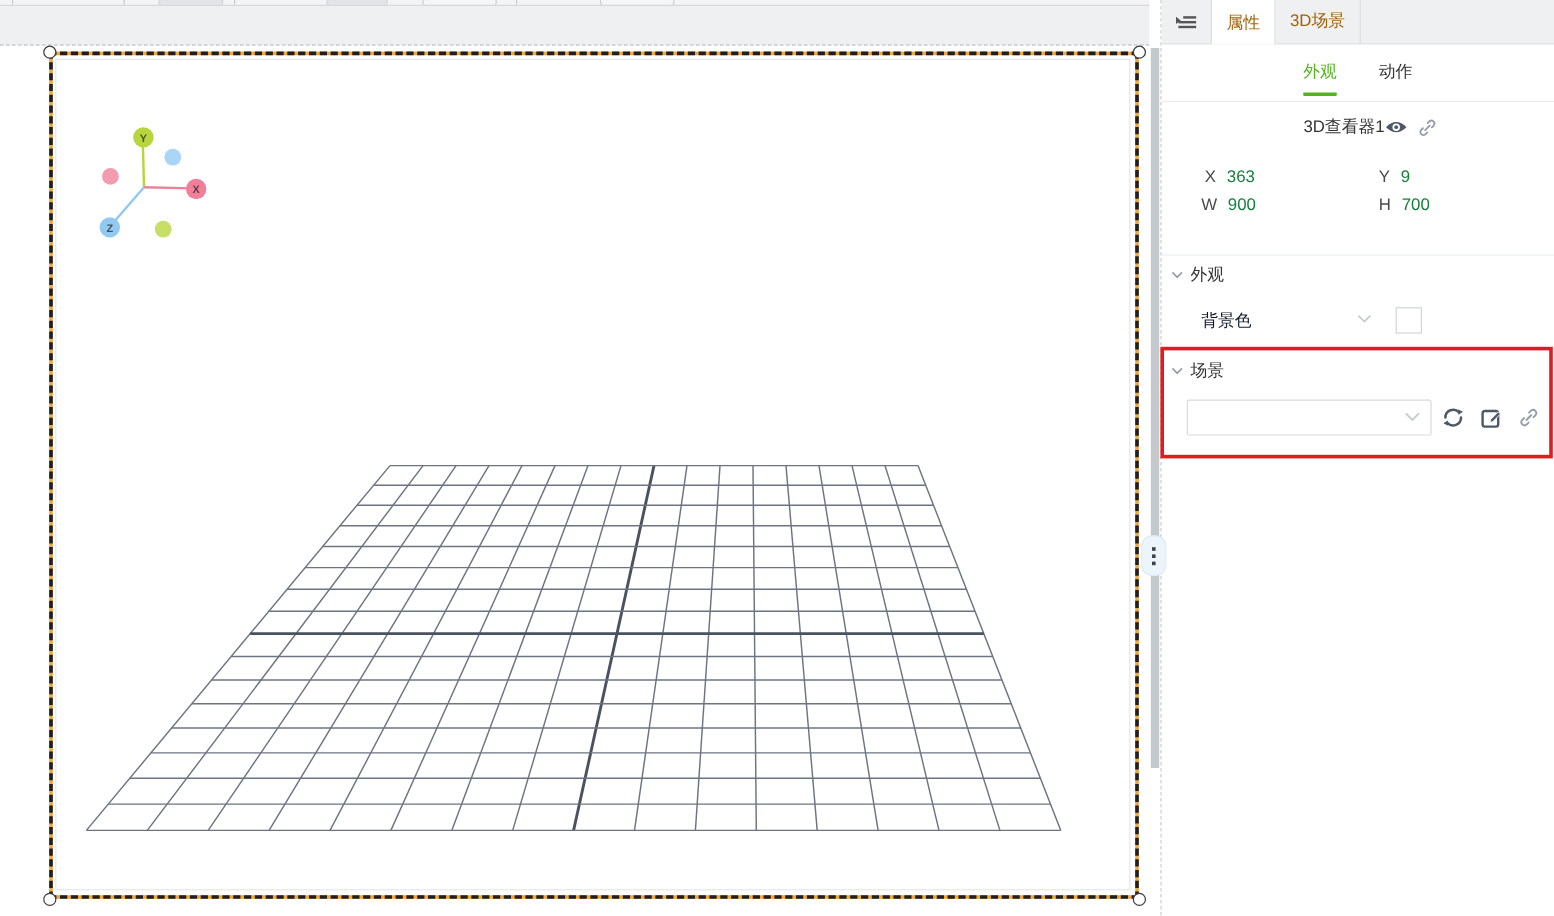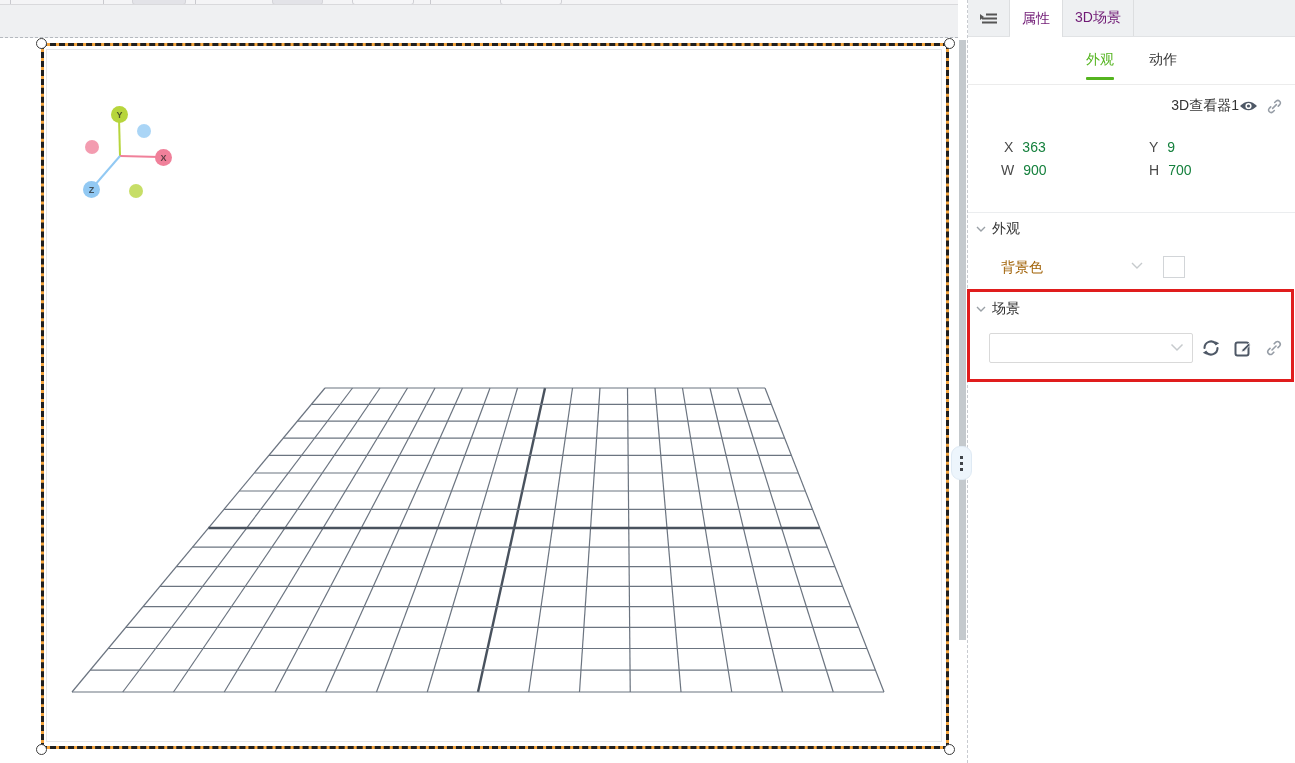--- a/index.html
+++ b/index.html
@@ -43,49 +43,49 @@
               align-items:center;justify-content:center;gap:3px;}
   .split-pill i{width:3px;height:3px;background:#3f444a;display:block;}
 
   
   .panel{position:absolute;left:967px;top:0;width:328px;height:763px;background:#fff;
          border-left:1px dashed #c8cbd0;box-sizing:border-box;}
   .tabbar{position:absolute;left:0;top:0;right:0;height:36px;background:#eef0f2;
           border-bottom:1px solid #e1e3e5;display:flex;align-items:stretch;}
   .tabbar-icon{width:41px;display:flex;align-items:center;justify-content:center;
                border-right:1px solid #dcdee0;}
-  .tab{display:flex;align-items:center;padding:0 12px;font-size:14px;color:#701a75;
+  .tab{display:flex;align-items:center;padding:0 12px;font-size:14px;color:#a16207;
        border-right:1px solid #dcdee0;}
   .tab.active{background:#fff;margin-bottom:-1px;z-index:1;}
   .subtabs{position:absolute;left:0;top:36px;right:0;height:48px;display:flex;
            justify-content:center;align-items:center;gap:35px;border-bottom:1px solid #ececec;}
   .subtab{font-size:14px;color:#333;position:relative;padding:13px 0;}
   .subtab.active{color:#54b41f;}
   .subtab.active::after{content:'';position:absolute;left:0;right:0;bottom:2px;height:3px;
                         background:#54b41f;border-radius:1px;}
 
   .widget-row{position:absolute;left:33px;right:10px;top:96px;height:20px;display:flex;
-              align-items:center;justify-content:flex-end;}
+              align-items:center;justify-content:center;}
   .widget-name{font-size:14px;color:#333;}
   .widget-icons{display:flex;align-items:center;gap:9px;margin-right:3px;}
 
   .pos-row{position:absolute;left:0;right:0;height:18px;font-size:14px;}
   .pos-row .cell1{position:absolute;left:36px;}
   .pos-row .cell2{position:absolute;left:181px;}
   .pos-label{color:#4a4a4a;margin-right:9px;}
   .pos-value{color:#15803d;}
 
   .divider{position:absolute;left:0;right:0;top:212px;height:1px;background:#ebedef;}
 
   .section-head{position:absolute;left:8px;display:flex;align-items:center;gap:6px;
                 font-size:14px;color:#333;}
   .chev{display:inline-block;}
 
   .bgcolor-row{position:absolute;left:0;right:0;top:255px;height:26px;}
-  .bgcolor-label{position:absolute;left:33px;top:4px;font-size:14px;color:#a16207;}
+  .bgcolor-label{position:absolute;left:33px;top:4px;font-size:14px;color:#0f172a;}
   .bgcolor-chev{position:absolute;left:163px;top:7px;}
   .swatch{position:absolute;left:195px;top:1px;width:22px;height:22px;background:#fff;
           border:1px solid #d2d5d8;box-sizing:border-box;}
 
   .scene-select{position:absolute;left:21px;top:333px;width:204px;height:30px;background:#fff;
                 border:1px solid #d9d9d9;border-radius:2px;box-sizing:border-box;
                 font-size:13px;color:#666;line-height:28px;padding:0 26px 0 10px;}
   .scene-select .sel-chev{position:absolute;right:8px;top:9px;}
   .scene-icons{position:absolute;left:234px;top:339px;display:flex;align-items:center;gap:14px;}
 

